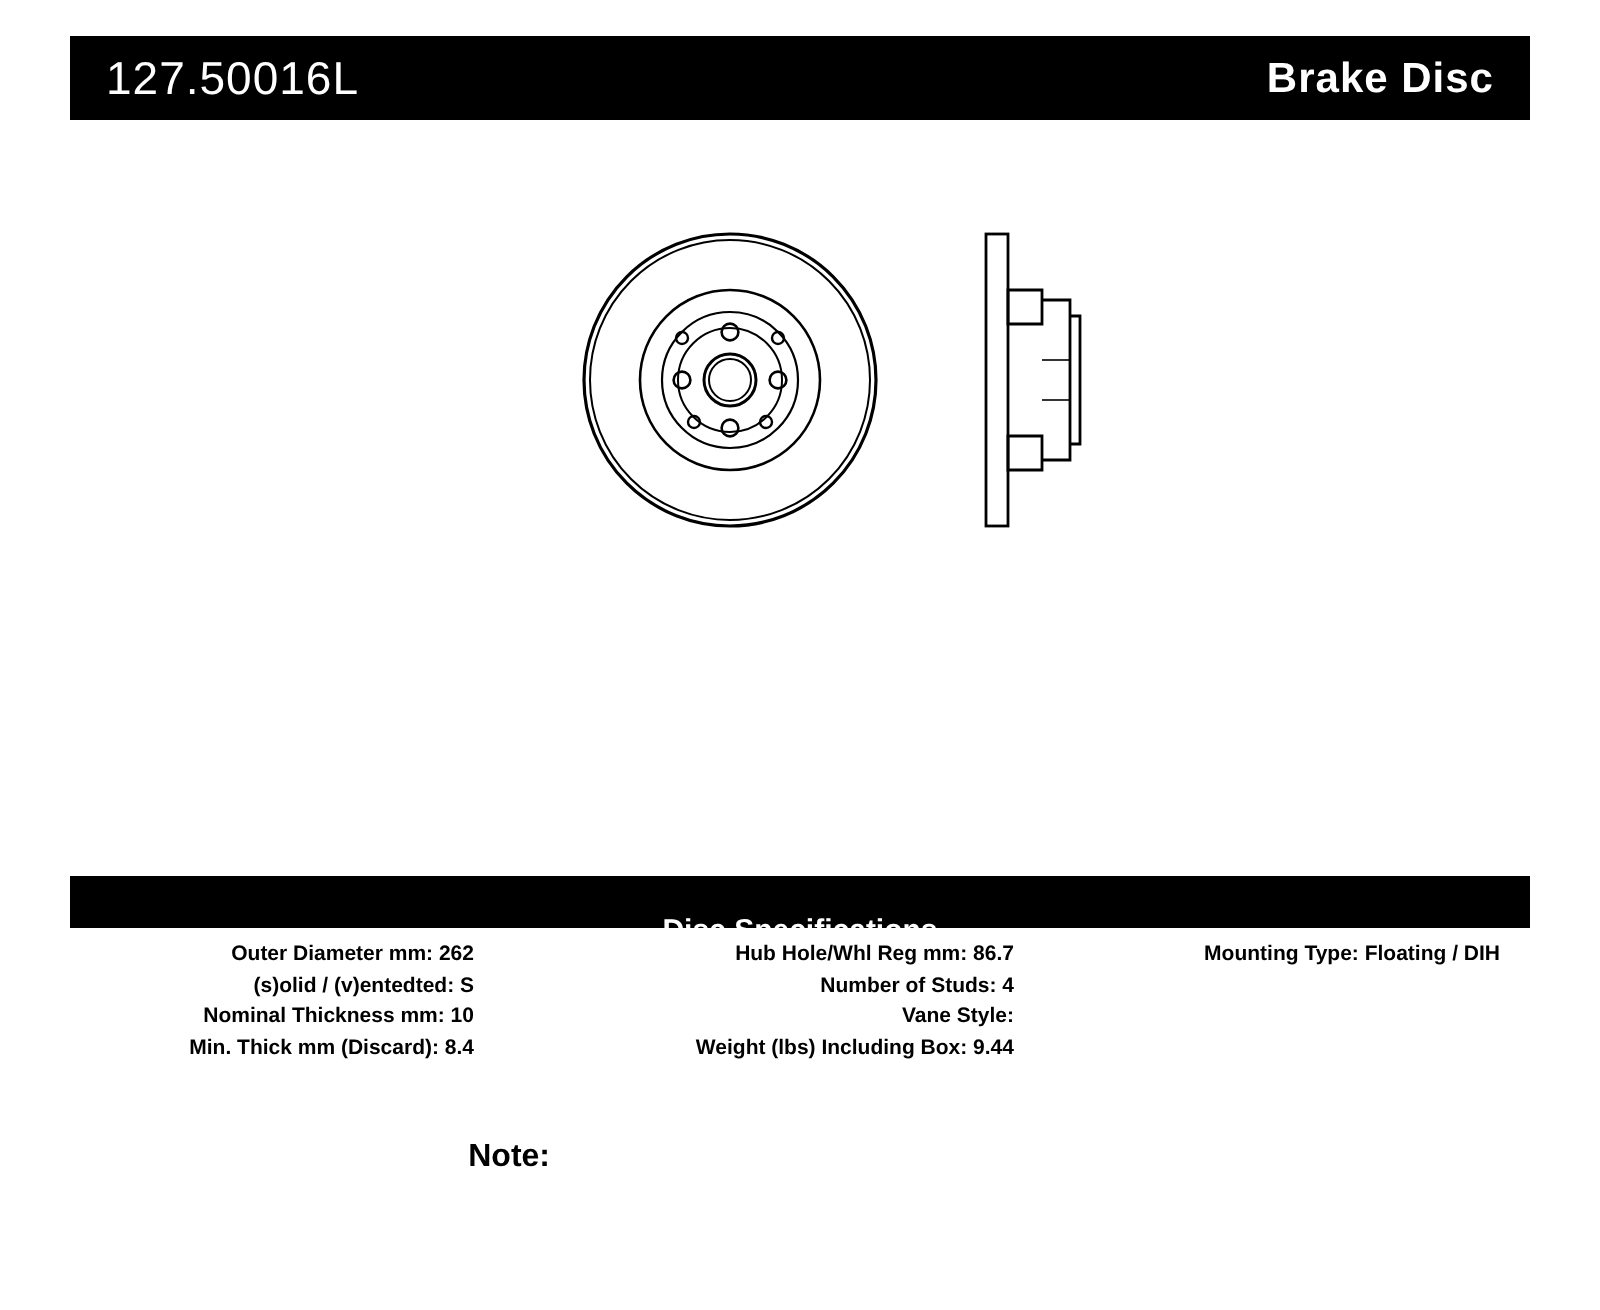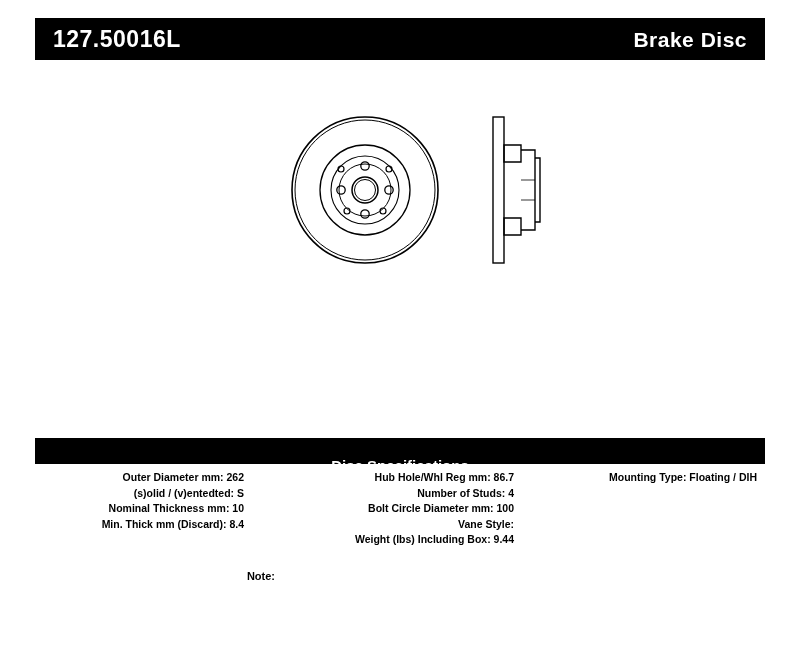--- a/index.html
+++ b/index.html
@@ -26,21 +26,21 @@
     background: #000000;
     display: flex;
     align-items: center;
     justify-content: space-between;
     box-sizing: border-box;
     padding: 0 18px;
   }
   .part-number {
     color: #ffffff;
     font-size: 23px;
-    font-weight: bold;
+    font-weight: normal;
     letter-spacing: 0.5px;
     line-height: 1;
   }
   .doc-title {
     color: #ffffff;
     font-size: 21px;
     font-weight: bold;
     letter-spacing: 0.5px;
     line-height: 1;
     text-align: center;
@@ -73,21 +73,21 @@
   .spec-title {
     color: #ffffff;
     font-size: 15px;
     font-weight: bold;
     line-height: 1;
     margin-top: 28px;
   }
 
   .spec-columns {
     position: absolute;
-    left: 35px;
+    left: 28px;
     top: 470px;
     width: 730px;
     display: flex;
     align-items: flex-start;
   }
   .spec-col {
     box-sizing: border-box;
   }
   .spec-col.left {
     width: 215px;
@@ -111,21 +111,21 @@
     white-space: nowrap;
   }
 
   .note-row {
     position: absolute;
     left: 35px;
     top: 570px;
     width: 240px;
     text-align: right;
     padding-right: 6px;
-    font-size: 11px;
+    font-size: 16px;
     font-weight: bold;
   }
 </style>
 </head>
 <body>
 
 <div class="header-bar">
   <span class="part-number">127.50016L</span>
   <span class="doc-title">Brake Disc</span>
 </div>
@@ -181,21 +181,20 @@
 <div class="spec-columns">
   <div class="spec-col left">
     <div class="spec-row">Outer Diameter mm: 262</div>
     <div class="spec-row">(s)olid / (v)entedted: S</div>
     <div class="spec-row">Nominal Thickness mm: 10</div>
     <div class="spec-row">Min. Thick mm (Discard): 8.4</div>
   </div>
   <div class="spec-col middle">
     <div class="spec-row">Hub Hole/Whl Reg mm: 86.7</div>
     <div class="spec-row">Number of Studs: 4</div>
-    <div class="spec-row">Bolt Circle Diameter mm: 100</div>
     <div class="spec-row">Vane Style:</div>
     <div class="spec-row">Weight (lbs) Including Box: 9.44</div>
   </div>
   <div class="spec-col right">
     <div class="spec-row">Mounting Type: Floating / DIH</div>
   </div>
 </div>
 
 <div class="note-row">Note:</div>
 

